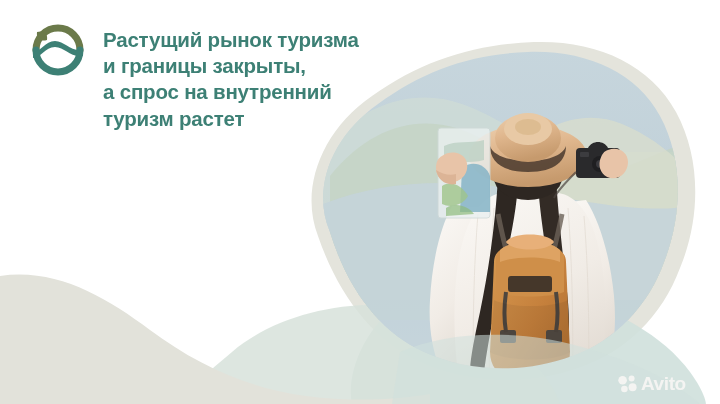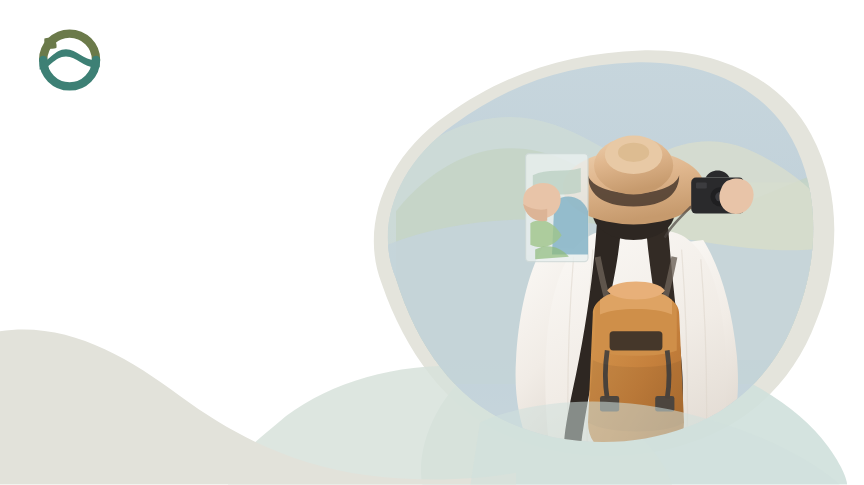--- a/index.html
+++ b/index.html
@@ -232,15 +232,28 @@
       <path d="M8 28 A22 22 0 0 1 52 28" stroke="#6b7a4a" stroke-width="7" fill="none" stroke-linecap="round"></path>
 
       <path d="M8 28 A22 22 0 0 0 52 28" stroke="#3d8075" stroke-width="7" fill="none" stroke-linecap="round"></path>
 
       <path d="M5 30 C13 30, 17 19, 27 19 C37 19, 42 30, 55 28 L55 34 C42 36, 37 25, 27 25 C17 25, 13 36, 5 36 Z" fill="#3d8075"></path>
 
       <path d="M9 10 C16 8, 20 12, 19 18 C13 20, 8 17, 9 10 Z" fill="#6b7a4a"></path>
     </svg>
   </div>
 
-
+  <div id="headline">Растущий рынок туризма
+и границы закрыты,
+а спрос на внутренний
+туризм растет</div>
+
+  <div id="avito">
+    <svg class="mark" viewBox="0 0 19 19" xmlns="http://www.w3.org/2000/svg">
+      <circle cx="4.6" cy="6.2" r="4.3" fill="#f4f4f2"></circle>
+      <circle cx="13.6" cy="4.4" r="3.0" fill="#f4f4f2"></circle>
+      <circle cx="6.4" cy="15.0" r="3.3" fill="#f4f4f2"></circle>
+      <circle cx="14.6" cy="13.2" r="4.0" fill="#f4f4f2"></circle>
+    </svg>
+    <span class="word">Avito</span>
+  </div>
 
 </div>
 
 </body></html>

